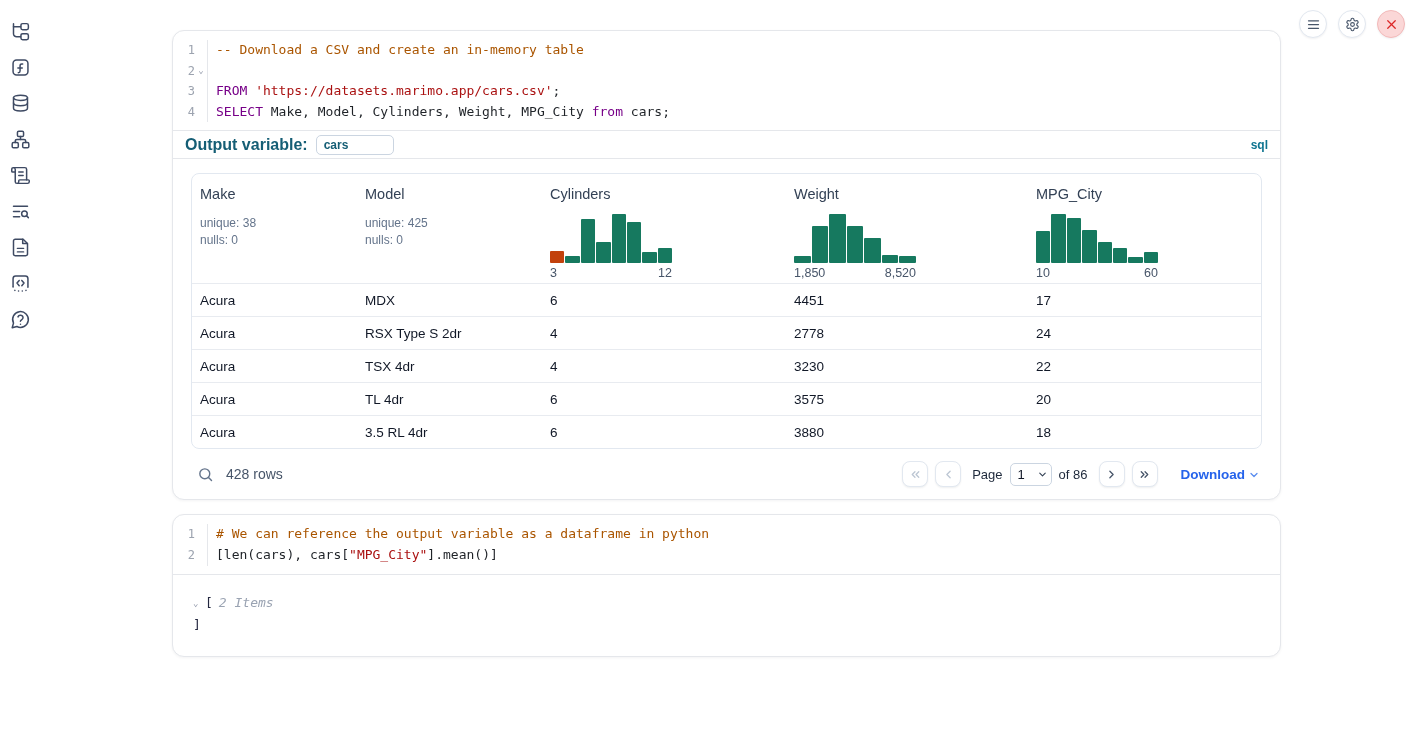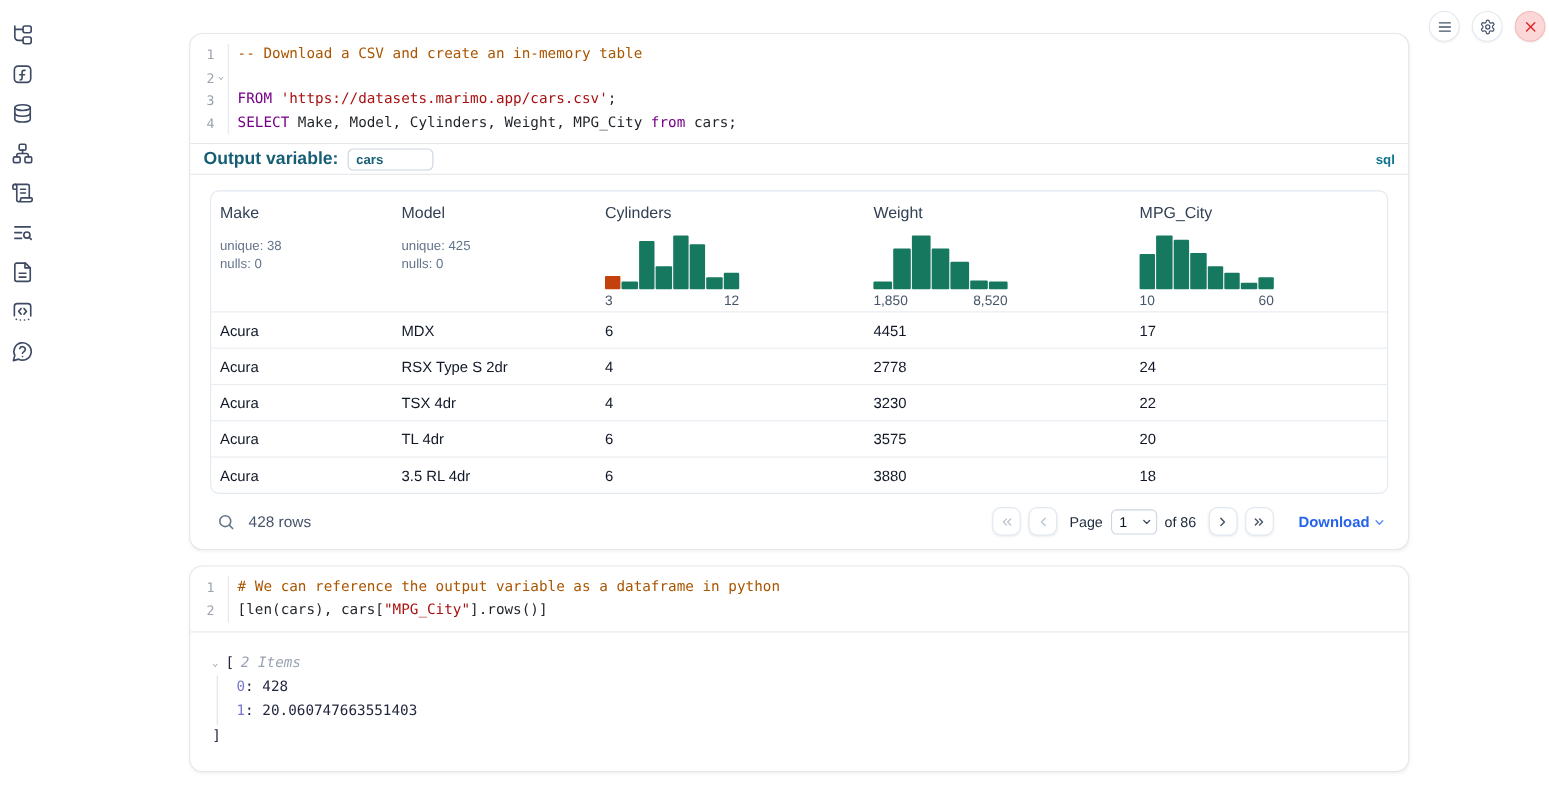--- a/index.html
+++ b/index.html
@@ -406,36 +406,26 @@
   <section class="cell">
     <div class="code-editor" style="border-bottom:1px solid #e5e7eb;">
         <div class="code-line">
           <span class="gutter-num">1</span>
           <span class="gutter-fold"></span>
           <span class="code-text"><span class="tok-comment"># We can reference the output variable as a dataframe in python</span></span>
         </div>
         <div class="code-line">
           <span class="gutter-num">2</span>
           <span class="gutter-fold"></span>
-          <span class="code-text"><span class="tok-plain">[len(cars), cars[</span><span class="tok-string">"MPG_City"</span><span class="tok-plain">].rows()]</span></span>
+          <span class="code-text"><span class="tok-plain">[len(cars), cars[</span><span class="tok-string">"MPG_City"</span><span class="tok-plain">].mean()]</span></span>
         </div>
       </div>
 
     <div class="tree-output">
       <div class="tree-head">
         <span class="tree-chevron">⌄</span>
         <span>[</span>
         <span class="muted-italic">2 Items</span>
       </div>
-      <div class="tree-items">
-        <div class="tree-item">
-          <span class="idx">0</span><span class="sep">:</span>
-          <span class="val">428</span>
-        </div>
-        <div class="tree-item">
-          <span class="idx">1</span><span class="sep">:</span>
-          <span class="val">20.060747663551403</span>
-        </div>
-      </div>
       <div class="tree-close">]</div>
     </div>
   </section>
 </main>
 
 </body></html>

